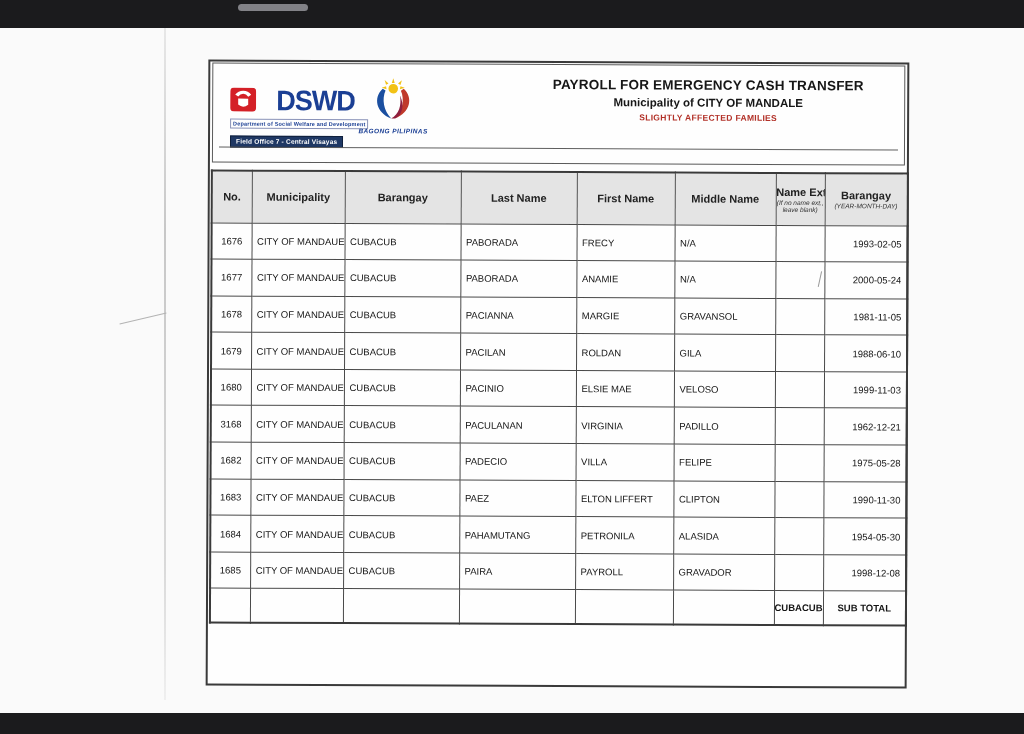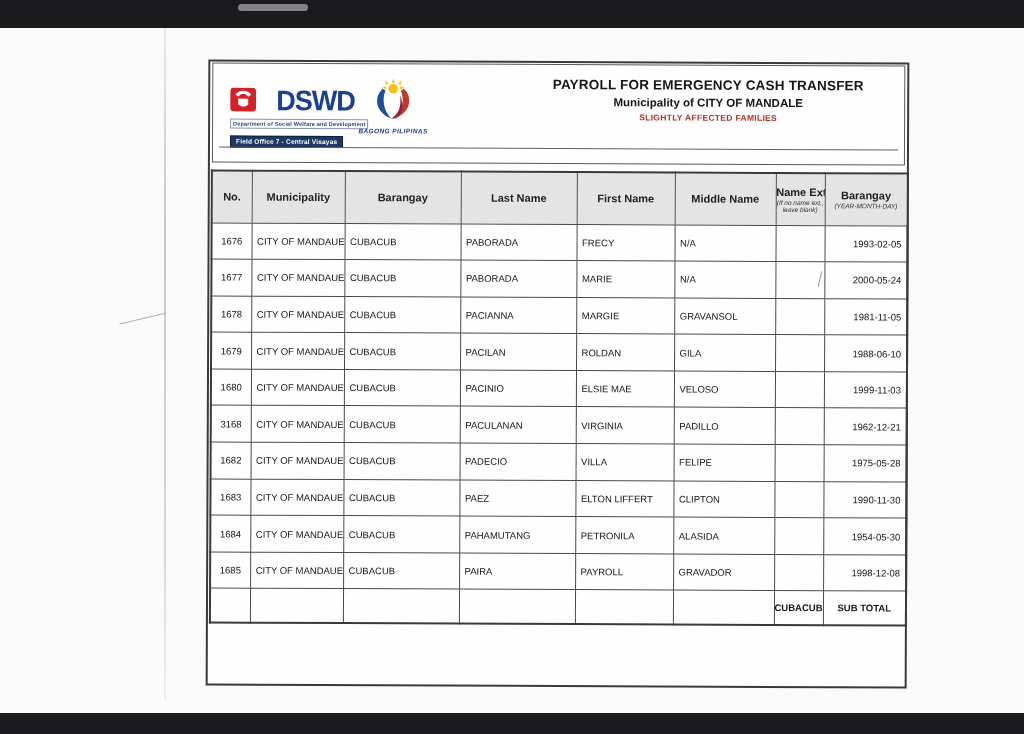--- a/index.html
+++ b/index.html
@@ -205,21 +205,21 @@
         <td>FRECY</td>
         <td>N/A</td>
         <td></td>
         <td class="c-center">1993-02-05</td>
       </tr>
       <tr class="data-row">
         <td class="c-no">1677</td>
         <td>CITY OF MANDAUE</td>
         <td>CUBACUB</td>
         <td>PABORADA</td>
-        <td>MARIE</td>
+        <td>ANAMIE</td>
         <td>N/A</td>
         <td class="ext-slash"></td>
         <td class="c-center">2000-05-24</td>
       </tr>
       <tr class="data-row">
         <td class="c-no">1678</td>
         <td>CITY OF MANDAUE</td>
         <td>CUBACUB</td>
         <td>PACIANNA</td>
         <td>MARGIE</td>

